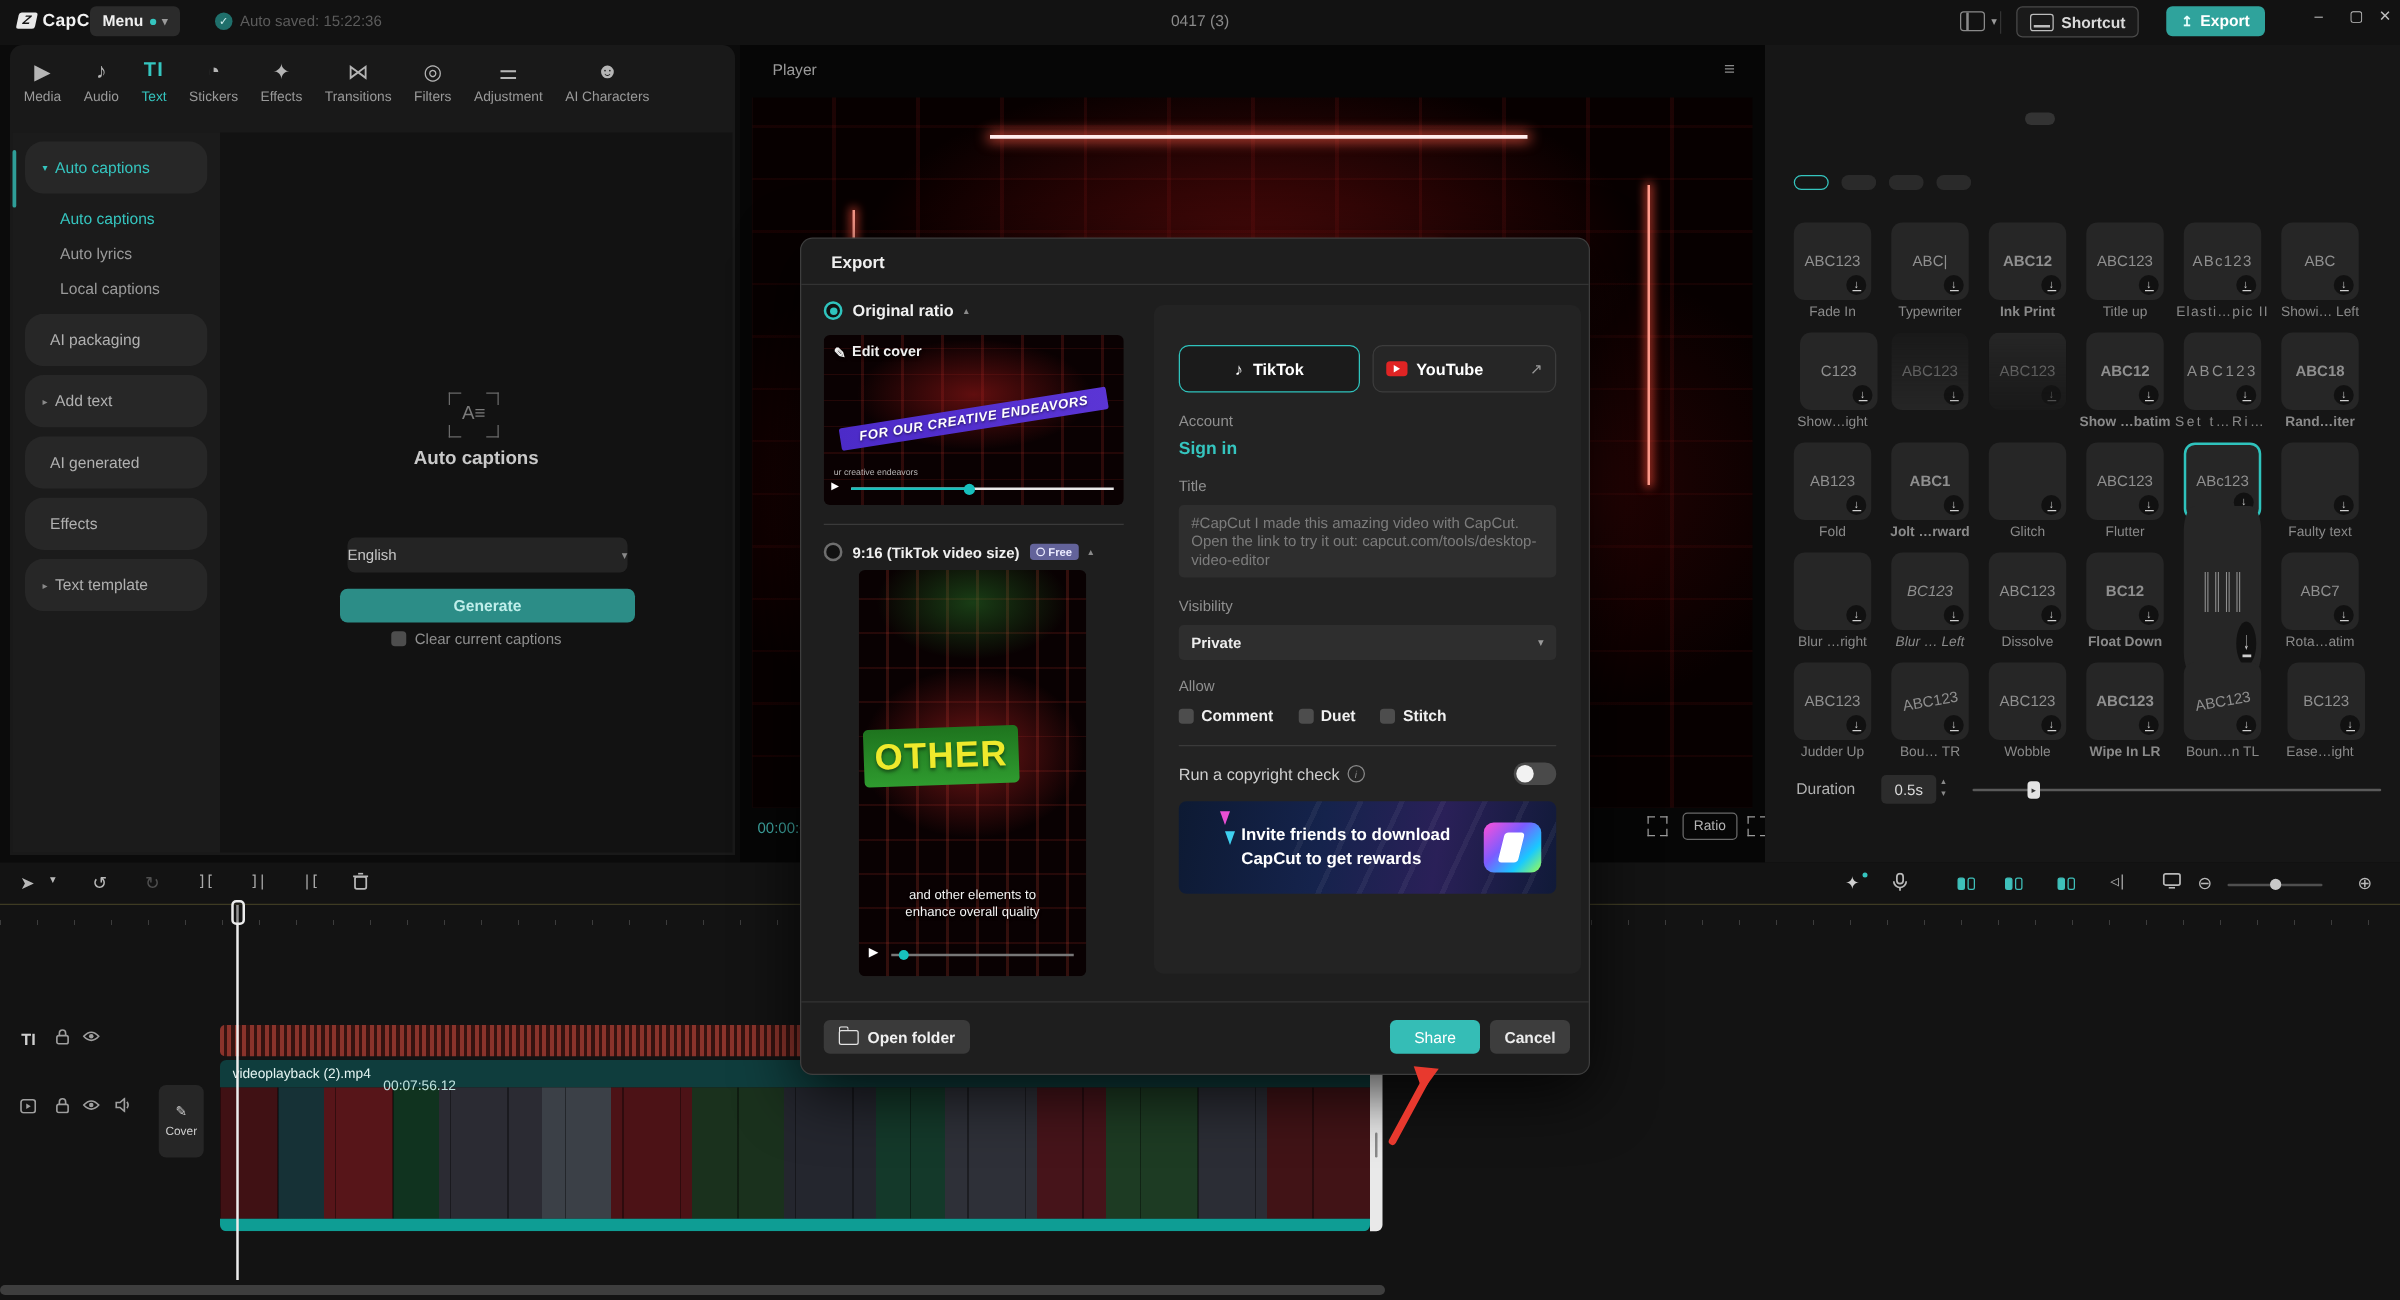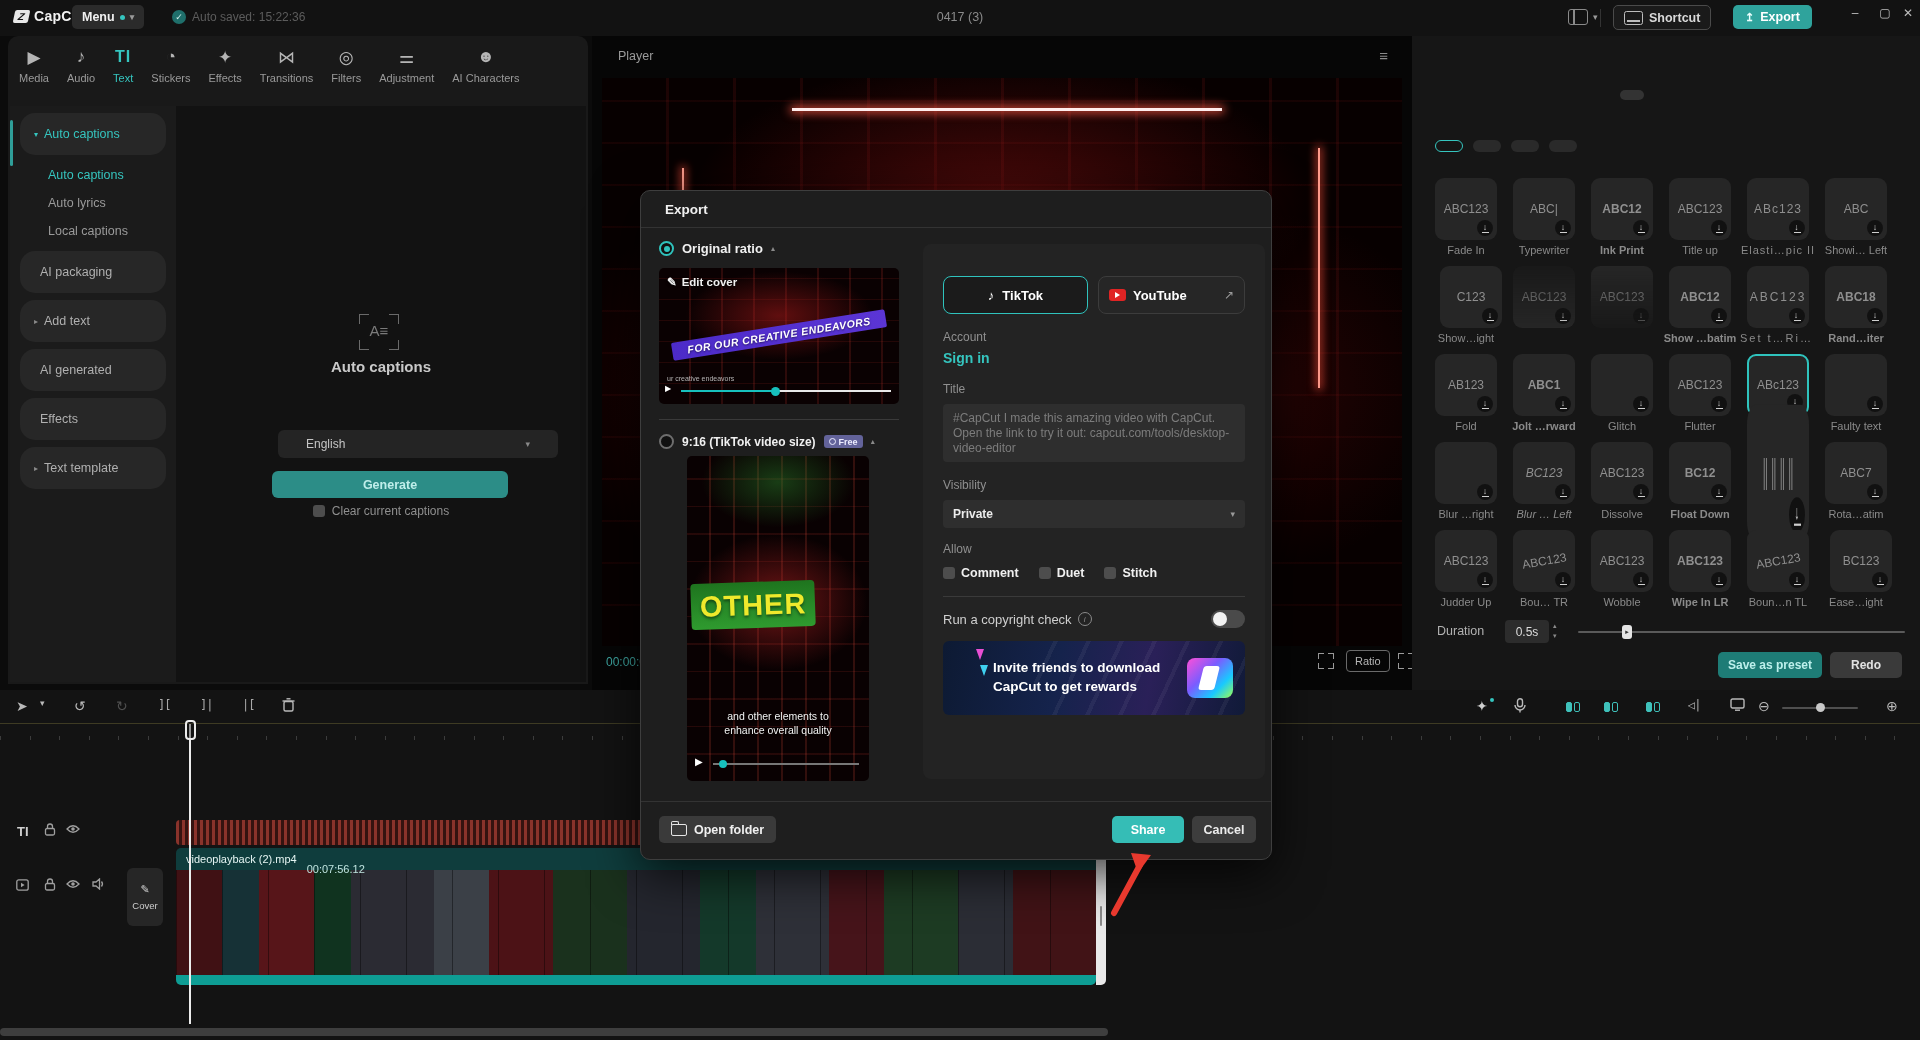--- a/index.html
+++ b/index.html
@@ -49,21 +49,21 @@
   #cap-content{position:absolute;left:168px;top:70px;width:410px;height:576px;background:#121212;}
   .ae-ico{position:absolute;left:183px;top:208px;width:40px;height:36px;color:#6a6a6a;}
   .ae-ico .corner{position:absolute;width:9px;height:9px;border:1.5px solid #6a6a6a;}
   .ae-ico .c1{left:0;top:0;border-right:none;border-bottom:none;}
   .ae-ico .c2{right:0;top:0;border-left:none;border-bottom:none;}
   .ae-ico .c3{left:0;bottom:0;border-right:none;border-top:none;}
   .ae-ico .c4{right:0;bottom:0;border-left:none;border-top:none;}
   .ae-ico .aetxt{position:absolute;left:0;right:0;top:8px;text-align:center;font-size:15px;color:#7a7a7a;}
   .cap-title{position:absolute;left:0;top:252px;width:410px;text-align:center;color:#c9c9c9;font-size:15px;font-weight:bold;}
   .cap-desc{position:absolute;left:60px;top:280px;width:290px;text-align:center;color:#636363;font-size:12px;line-height:17px;}
-  .lang-select{position:absolute;left:102px;top:324px;width:224px;height:28px;background:#242424;border-radius:6px;color:#c5c5c5;font-size:12px;padding:0 28px;justify-content:space-between;}
+  .lang-select{position:absolute;left:102px;top:324px;width:224px;height:28px;background:#242424;border-radius:6px;color:#c5c5c5;font-size:12px;padding:0 0;justify-content:space-between;}
   .lang-select .car{color:#8a8a8a;font-size:9px;}
   .gen-btn{position:absolute;left:96px;top:365px;width:236px;height:27px;background:#2c8d87;border-radius:6px;color:#bfeeea;font-weight:bold;font-size:12.5px;justify-content:center;}
   .clear-row{position:absolute;left:0;top:398px;width:410px;display:flex;justify-content:center;gap:7px;color:#8f8f8f;font-size:12px;align-items:center;}
   .cbx{width:12px;height:12px;background:#4d4d4d;border-radius:3px;}
   
   #player{position:absolute;left:592px;top:36px;width:820px;height:654px;background:#060606;}
   .pl-label{position:absolute;left:26px;top:13px;color:#9a9a9a;font-size:12.5px;}
   .pl-burger{position:absolute;right:24px;top:11px;color:#8a8a8a;font-size:15px;letter-spacing:0;}
   .video{position:absolute;left:10px;top:42px;width:800px;height:568px;overflow:hidden;
      background:
@@ -230,21 +230,21 @@
   .banner-text{position:absolute;left:50px;top:17px;color:#fff;font-weight:bold;font-size:13.5px;line-height:19px;}
   .conf1{position:absolute;left:33px;top:8px;width:0;height:0;border-left:4px solid transparent;border-right:4px solid transparent;border-top:11px solid #e84fd4;}
   .conf2{position:absolute;left:37px;top:24px;width:0;height:0;border-left:4px solid transparent;border-right:4px solid transparent;border-top:11px solid #3fd0f0;}
   .cc-logo{position:absolute;right:12px;top:17px;width:46px;height:40px;border-radius:8px;
      background:linear-gradient(135deg,#ff4fd8 0%,#7b5cff 40%,#19c9ff 72%,#9dff4f 100%);}
   .cc-logo::after{content:"";position:absolute;left:14px;top:8px;width:16px;height:24px;background:#fff;transform:skewX(-14deg);border-radius:3px;}
   .dlg-footsep{position:absolute;left:0;top:610px;width:100%;height:1px;background:#333;}
   .openfolder{position:absolute;left:18px;top:625px;height:27px;background:#3a3a3a;border-radius:5px;display:flex;align-items:center;gap:7px;padding:0 12px;color:#f0f0f0;font-weight:bold;font-size:12.5px;}
   .folder-ic{width:14px;height:10px;border:1.5px solid #e5e5e5;border-radius:2px;position:relative;}
   .folder-ic::before{content:"";position:absolute;left:-1.5px;top:-4px;width:6px;height:3px;border:1.5px solid #e5e5e5;border-bottom:none;border-radius:2px 2px 0 0;}
-  .share-btn{position:absolute;left:471px;top:625px;width:72px;height:27px;background:#35bdb6;border-radius:5px;color:#fff;font-weight:bold;font-size:12.5px;display:flex;align-items:center;justify-content:center;}
+  .share-btn{position:absolute;left:471px;top:625px;width:72px;height:27px;background:#35bdb6;border-radius:5px;color:#fff;font-weight:normal;font-size:12.5px;display:flex;align-items:center;justify-content:center;}
   .cancel-btn{position:absolute;left:551px;top:625px;width:64px;height:27px;background:#3d3d3d;border-radius:5px;color:#ececec;font-weight:bold;font-size:12.5px;display:flex;align-items:center;justify-content:center;}
   #arrow{position:absolute;left:1098px;top:843px;z-index:60;}
   svg.icon{display:block;}
 </style>
 </head>
 <body>
 <div id="root">
 
 <div id="topbar">
   <div class="abs flex logo">
@@ -644,24 +644,20 @@
         <div class="tlabel">Ease…ight</div>
       </div>
       </div>
   <div class="dur-row">
     <span class="dur-label">Duration</span>
     <span class="dur-step">0.5s</span>
     <span class="dur-arrows">▴<br>▾</span>
     <div class="dur-slider">
       <div class="dur-knob">▸</div>
     </div>
-  </div>
-  <div class="rp-footer">
-    <div class="preset-btn">Save as preset</div>
-    <div class="redo-btn">Redo</div>
   </div>
 </div>
 
 <div id="timeline">
   <span class="tl-ic" style="left:16px;">➤</span>
   <span class="tl-ic" style="left:40px;font-size:9px;">▾</span>
   <span class="tl-ic" style="left:74px;">↺</span>
   <span class="tl-ic dim" style="left:116px;">↻</span>
   <span class="tl-ic mono" style="left:158px;">][</span>
   <span class="tl-ic mono" style="left:200px;">]|</span>

